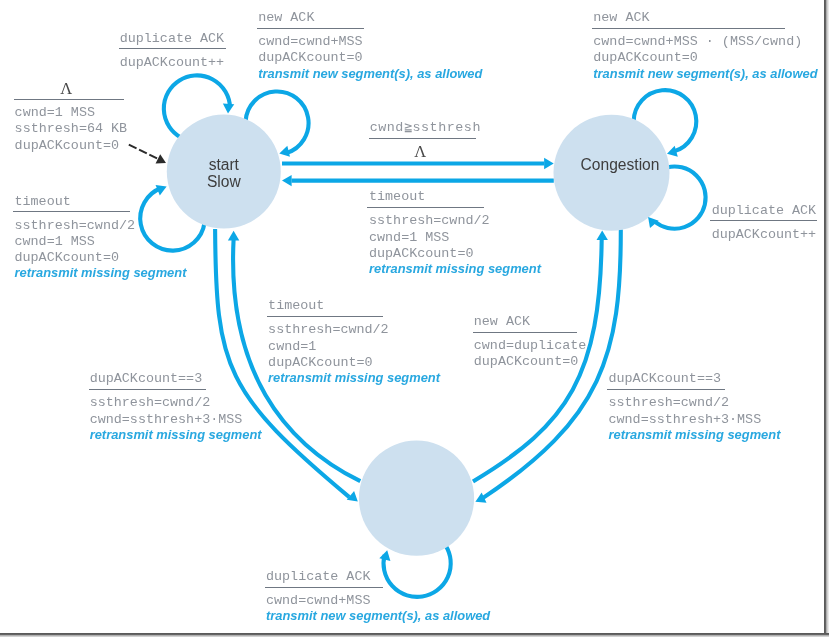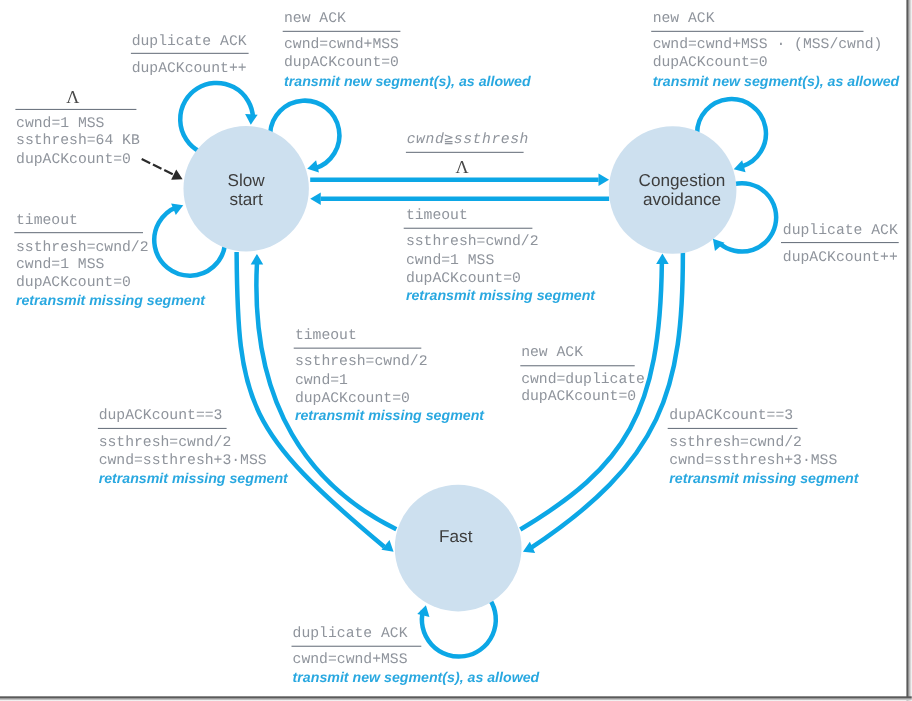--- a/index.html
+++ b/index.html
@@ -61,37 +61,35 @@
       <path d="M602.2,230.4 L607.9000000000001,240 L596.5,240 Z" fill="#0CA7E6" stroke="none"></path>
       <path d="M128.8,144.6 L158.0,158.8" fill="none" stroke="#2B2B2B" stroke-width="2" stroke-dasharray="8.6 2.8"></path>
       <path d="M160.2,154.2 L155.6,163.4 L166.0,163.0 Z" fill="#2B2B2B" stroke="none"></path>
     </svg>
   <div id="labels">
       <div class="lbl" style="left: 119.7px; top: 0px; width: 106.5px;"><span class="ev" style="top: 30.5px; width: 106.5px;">duplicate ACK</span><span class="rule" style="top: 48.1px; left: -0.7px; width: 106.5px;"></span><span class="act" style="top: 54.5px; width: 106.5px;">dupACKcount++</span></div>
       <div class="lbl" style="left: 14.6px; top: 0px; width: 109.7px;"><span class="ev lam" style="top: 80.9px; width: 109.7px; text-align: center;">Λ</span><span class="rule" style="top: 98.5px; left: -0.7px; width: 109.7px;"></span><span class="act" style="top: 104.9px; width: 109.7px;">cwnd=1 MSS</span><span class="act" style="top: 121.2px; width: 109.7px;">ssthresh=64 KB</span><span class="act" style="top: 137.5px; width: 109.7px;">dupACKcount=0</span></div>
       <div class="lbl" style="left: 258.2px; top: 0px; width: 107.3px;"><span class="ev" style="top: 10.1px; width: 107.3px;">new ACK</span><span class="rule" style="top: 27.7px; left: -1.1px; width: 107.3px;"></span><span class="act" style="top: 34.1px; width: 107.3px;">cwnd=cwnd+MSS</span><span class="act" style="top: 50.4px; width: 107.3px;">dupACKcount=0</span><span class="it" style="top: 65.7px;">transmit new segment(s), as allowed</span></div>
       <div class="lbl" style="left: 593.3px; top: 0px; width: 193.3px;"><span class="ev" style="top: 10.1px; width: 193.3px;">new ACK</span><span class="rule" style="top: 27.7px; left: -1.6px; width: 193.3px;"></span><span class="act" style="top: 34.1px; width: 193.3px;">cwnd=cwnd+MSS · (MSS/cwnd)</span><span class="act" style="top: 50.4px; width: 193.3px;">dupACKcount=0</span><span class="it" style="top: 65.7px;">transmit new segment(s), as allowed</span></div>
       <div class="lbl" style="left: 14.5px; top: 0px; width: 116.7px;"><span class="ev" style="top: 193.5px; width: 116.7px;">timeout</span><span class="rule" style="top: 211.1px; left: -1.2px; width: 116.7px;"></span><span class="act" style="top: 217.5px; width: 116.7px;">ssthresh=cwnd/2</span><span class="act" style="top: 233.8px; width: 116.7px;">cwnd=1 MSS</span><span class="act" style="top: 250.1px; width: 116.7px;">dupACKcount=0</span><span class="it" style="top: 265.4px;">retransmit missing segment</span></div>
-      <div class="lbl" style="left: 369.7px; top: 0px; width: 107.4px;"><span class="ev" style="top: 120.2px; width: 107.4px; letter-spacing: 0.52px; font-style: italic;">cwnd≧ssthresh</span><span class="rule" style="top: 137.8px; left: -1.1px; width: 107.4px;"></span><span class="act lam" style="top: 144.2px; width: 107.4px; text-align: center;">Λ</span></div>
+      <div class="lbl" style="left: 369.7px; top: 0px; width: 107.4px;"><span class="ev" style="top: 120.2px; width: 107.4px; letter-spacing: 0.52px;">cwnd≧ssthresh</span><span class="rule" style="top: 137.8px; left: -1.1px; width: 107.4px;"></span><span class="act lam" style="top: 144.2px; width: 107.4px; text-align: center;">Λ</span></div>
       <div class="lbl" style="left: 369px; top: 0px; width: 116.8px;"><span class="ev" style="top: 189.2px; width: 116.8px;">timeout</span><span class="rule" style="top: 206.8px; left: -1.7px; width: 116.8px;"></span><span class="act" style="top: 213.2px; width: 116.8px;">ssthresh=cwnd/2</span><span class="act" style="top: 229.5px; width: 116.8px;">cwnd=1 MSS</span><span class="act" style="top: 245.8px; width: 116.8px;">dupACKcount=0</span><span class="it" style="top: 261.1px;">retransmit missing segment</span></div>
       <div class="lbl" style="left: 711.7px; top: 0px; width: 106.5px;"><span class="ev" style="top: 202.8px; width: 106.5px;">duplicate ACK</span><span class="rule" style="top: 220.4px; left: -1.6px; width: 106.5px;"></span><span class="act" style="top: 226.8px; width: 106.5px;">dupACKcount++</span></div>
       <div class="lbl" style="left: 268.1px; top: 0px; width: 115.9px;"><span class="ev" style="top: 298.2px; width: 115.9px;">timeout</span><span class="rule" style="top: 315.8px; left: -0.7px; width: 115.9px;"></span><span class="act" style="top: 322.2px; width: 115.9px;">ssthresh=cwnd/2</span><span class="act" style="top: 338.5px; width: 115.9px;">cwnd=1</span><span class="act" style="top: 354.8px; width: 115.9px;">dupACKcount=0</span><span class="it" style="top: 370.1px;">retransmit missing segment</span></div>
       <div class="lbl" style="left: 473.8px; top: 0px; width: 104.9px;"><span class="ev" style="top: 314.1px; width: 104.9px;">new ACK</span><span class="rule" style="top: 331.7px; left: -1.3px; width: 104.9px;"></span><span class="act" style="top: 338.1px; width: 104.9px;">cwnd=duplicate</span><span class="act" style="top: 354.4px; width: 104.9px;">dupACKcount=0</span></div>
       <div class="lbl" style="left: 89.7px; top: 0px; width: 117.1px;"><span class="ev" style="top: 371.2px; width: 117.1px;">dupACKcount==3</span><span class="rule" style="top: 388.8px; left: -0.3px; width: 117.1px;"></span><span class="act" style="top: 395.2px; width: 117.1px;">ssthresh=cwnd/2</span><span class="act" style="top: 411.5px; width: 117.1px;">cwnd=ssthresh+3·MSS</span><span class="it" style="top: 426.8px;">retransmit missing segment</span></div>
       <div class="lbl" style="left: 608.5px; top: 0px; width: 117.8px;"><span class="ev" style="top: 371.2px; width: 117.8px;">dupACKcount==3</span><span class="rule" style="top: 388.8px; left: -1.7px; width: 117.8px;"></span><span class="act" style="top: 395.2px; width: 117.8px;">ssthresh=cwnd/2</span><span class="act" style="top: 411.5px; width: 117.8px;">cwnd=ssthresh+3·MSS</span><span class="it" style="top: 426.8px;">retransmit missing segment</span></div>
       <div class="lbl" style="left: 266px; top: 0px; width: 118.8px;"><span class="ev" style="top: 569px; width: 118.8px;">duplicate ACK</span><span class="rule" style="top: 586.6px; left: -1.4px; width: 118.8px;"></span><span class="act" style="top: 593px; width: 118.8px;">cwnd=cwnd+MSS</span><span class="it" style="top: 608.3px;">transmit new segment(s), as allowed</span></div>
     </div>
   <div id="nodes">
       <div class="node" style="left: 143.8px; width: 160px; top: 155.5px;">
+        <div>start</div>
         <div>Slow</div>
-        <div>start</div>
       </div>
       <div class="node" style="left: 540px; width: 160px; top: 156px;">
         <div>Congestion</div>
-        <div>avoidance</div>
       </div>
       <div class="node" style="left: 334.3px; width: 160px; top: 479.5px;">
-        <div>Fast</div>
       </div>
     </div>
   <div id="edge-right"></div>
   <div id="edge-bottom"></div>
 </div>
 
 </body></html>

